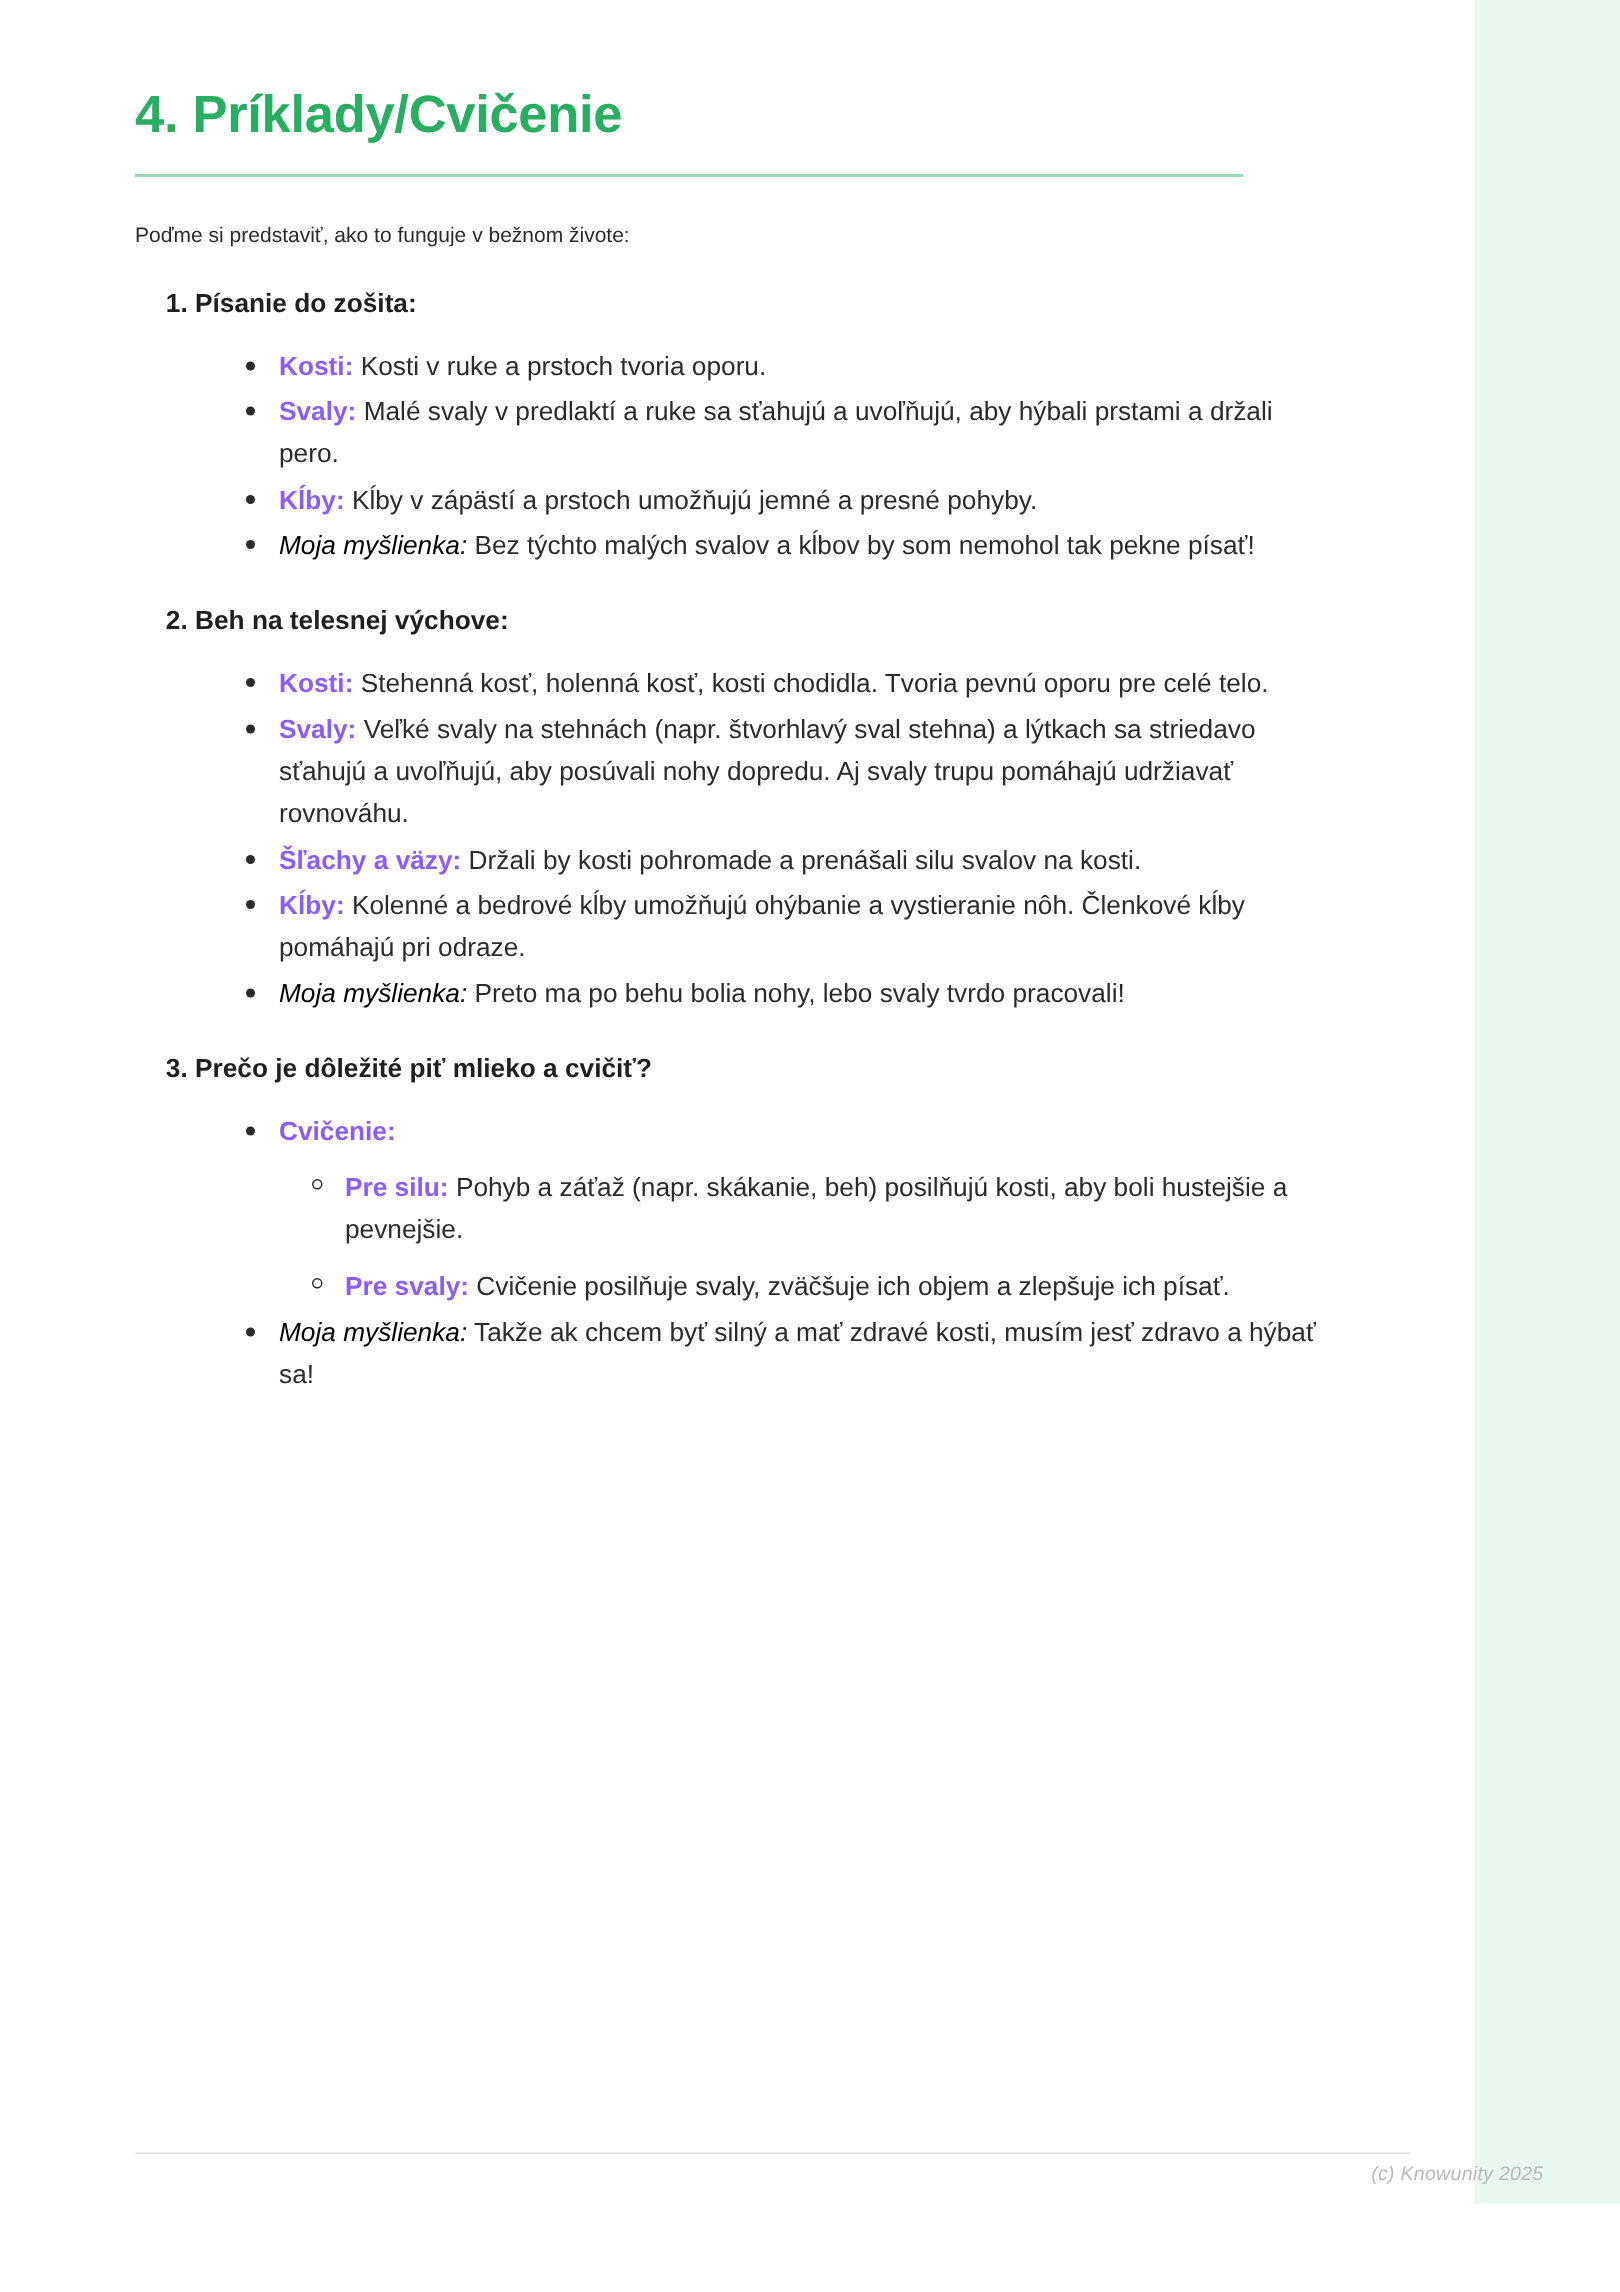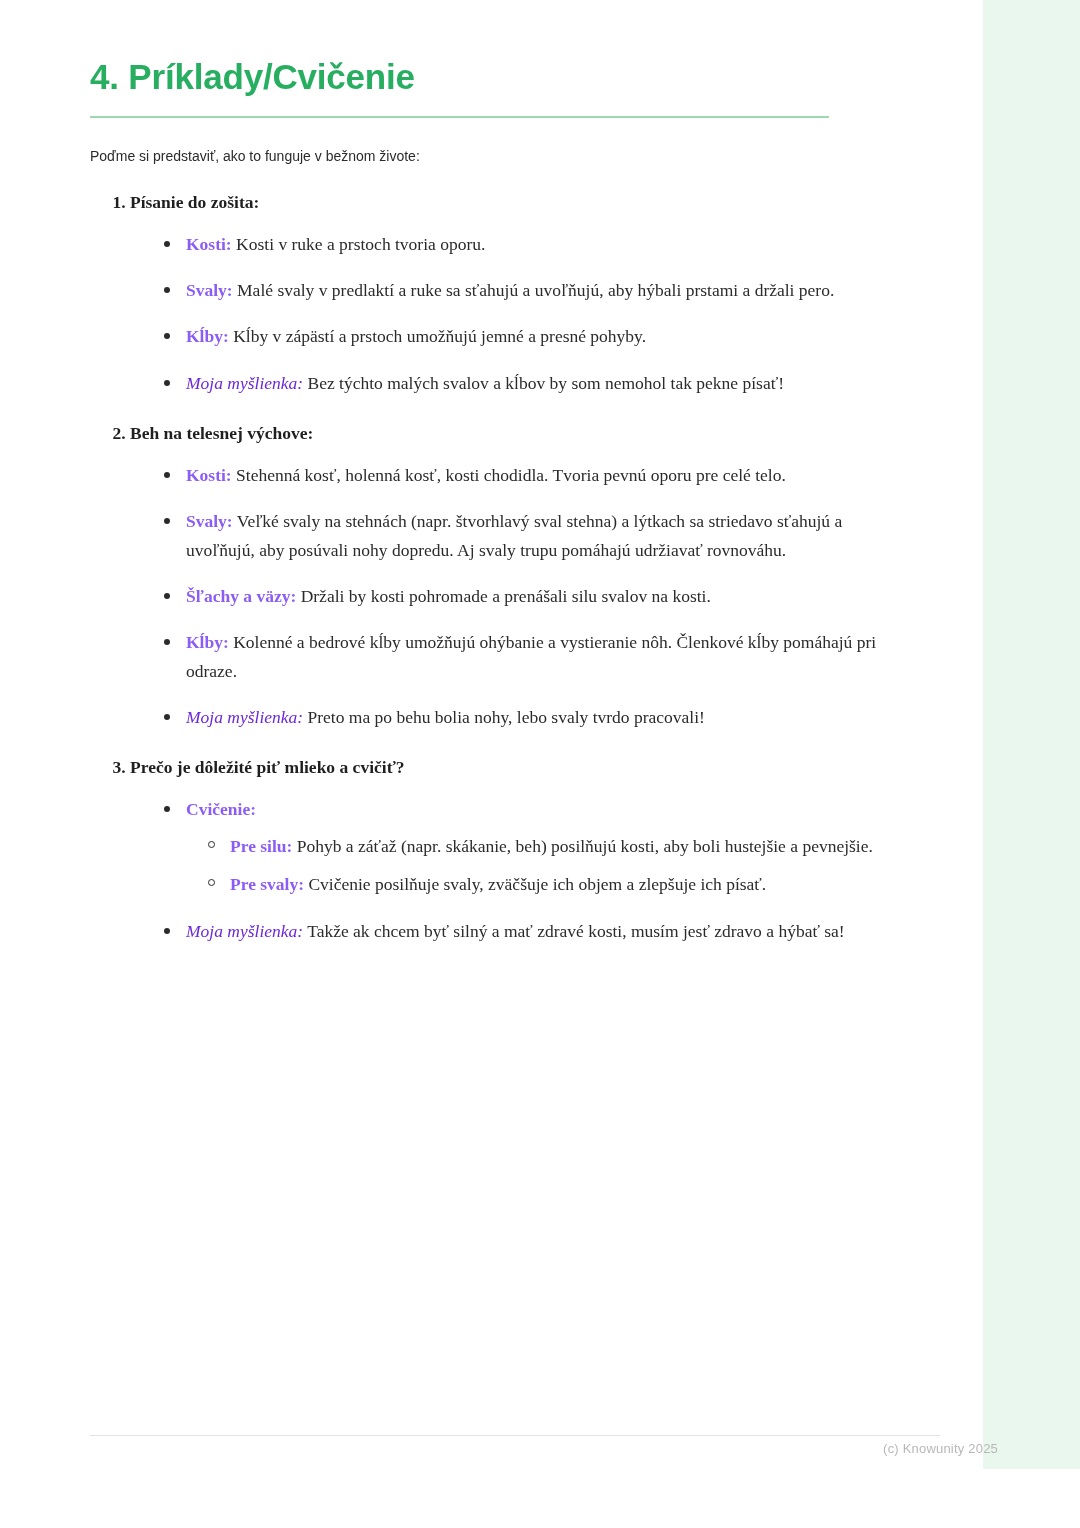--- a/index.html
+++ b/index.html
@@ -60,21 +60,20 @@
     font-size: 14px;
     line-height: 1.55;
     margin: 28px 0 0 0;
     color: #2b2b2b;
   }
 
   ol.outer {
     margin: 20px 0 0 0;
     padding-left: 40px;
     list-style-position: outside;
-    font-family: Liberation Serif, serif;
   }
   ol.outer > li {
     font-size: 17.5px;
     line-height: 1.6;
     margin-top: 22px;
     font-weight: bold;
     color: #1f1f1f;
   }
   ol.outer > li:first-child { margin-top: 0; }
 
@@ -82,21 +81,21 @@
     margin: 14px 0 0 0;
     padding-left: 30px;
     list-style: none;
   }
   ul.inner > li {
     font-weight: normal;
     font-size: 17.5px;
     line-height: 1.62;
     position: relative;
     padding-left: 26px;
-    margin-top: 18px;
+    margin-top: 2px;
     color: #2b2b2b;
   }
   ul.inner > li:first-child { margin-top: 0; }
   ul.inner > li::before {
     content: "";
     position: absolute;
     left: 4px;
     top: 11px;
     width: 6px;
     height: 6px;
@@ -125,37 +124,38 @@
     top: 9px;
     width: 7px;
     height: 7px;
     border-radius: 50%;
     border: 1.6px solid #2b2b2b;
     background: transparent;
     box-sizing: border-box;
   }
 
   .b { font-weight: bold; color: #8b5cf6; }
-  .i { font-style: italic; color: #6d28d9; }
+  .i { font-style: italic; color: #000000; }
 
   .footer-rule {
     position: absolute;
     left: 90px;
     top: 1435px;
     width: 850px;
     height: 1px;
     background: #e2e2e2;
   }
   .footer-credit {
     position: absolute;
-    right: 82px;
+    right: 51px;
     top: 1441px;
     font-size: 13px;
     color: #b8b8b8;
     letter-spacing: 0.2px;
+    font-style: italic;
   }
 </style>
 </head>
 <body>
 
 <div class="right-band"></div>
 <div class="right-band-inner"></div>
 
 <div class="page">
 

